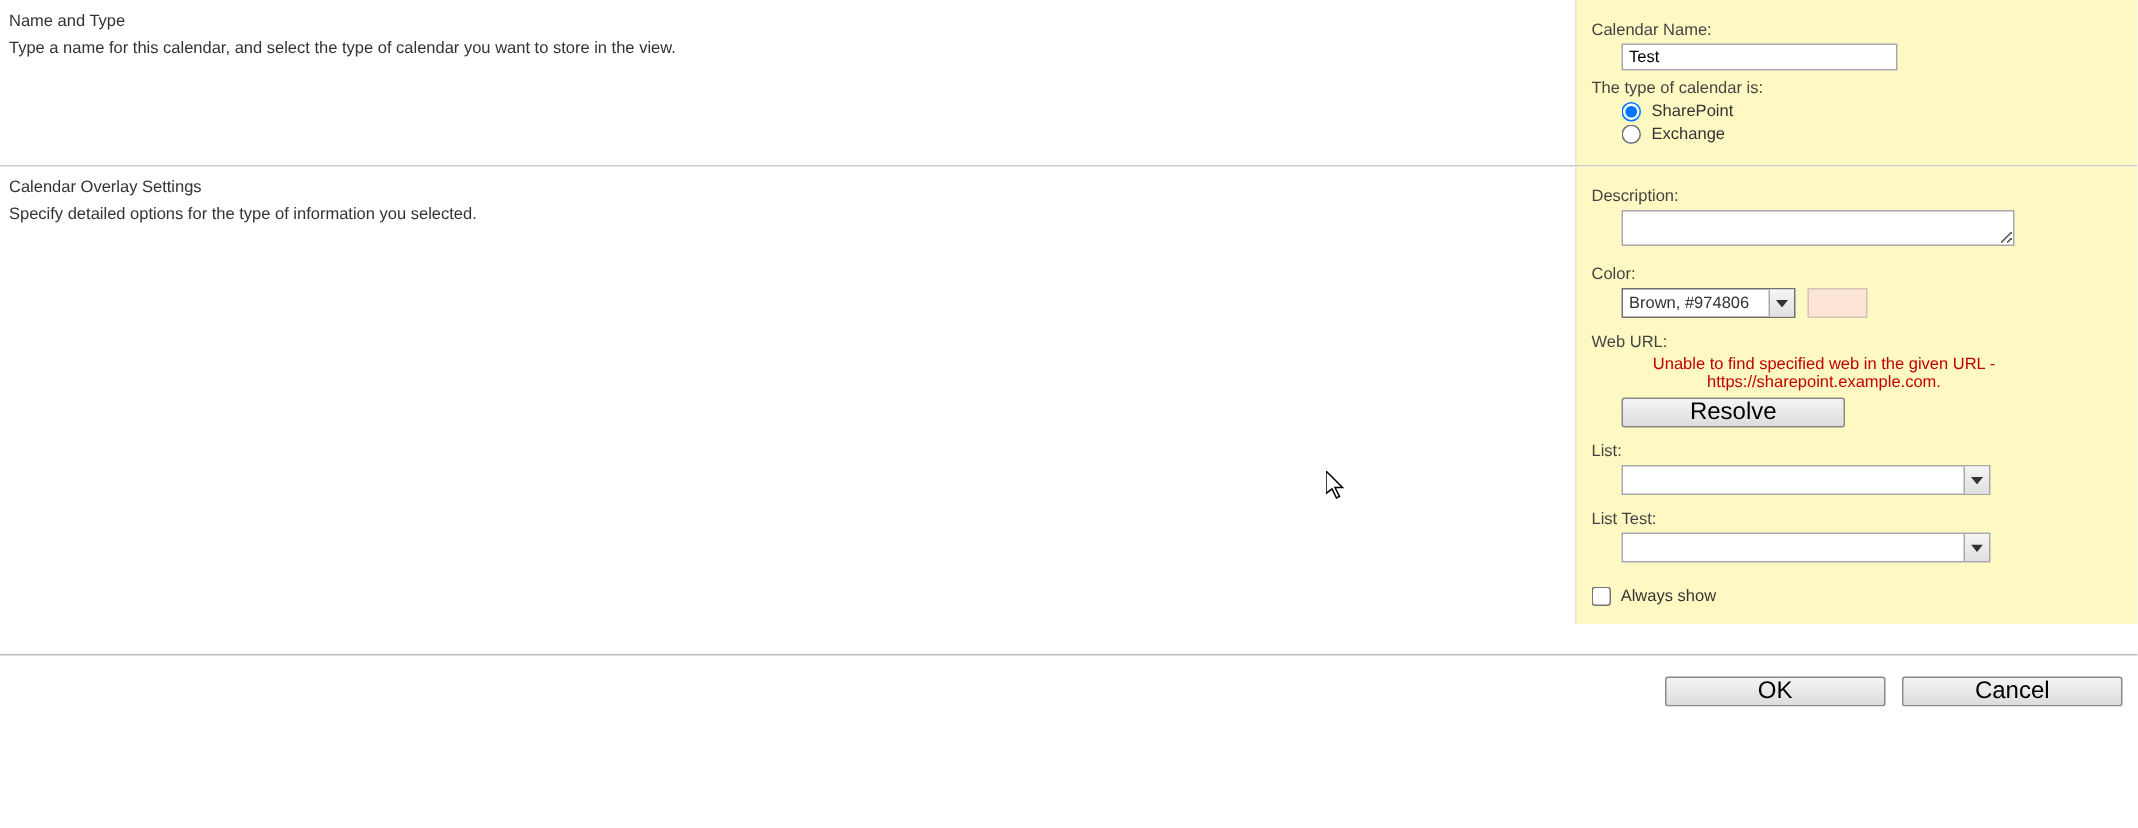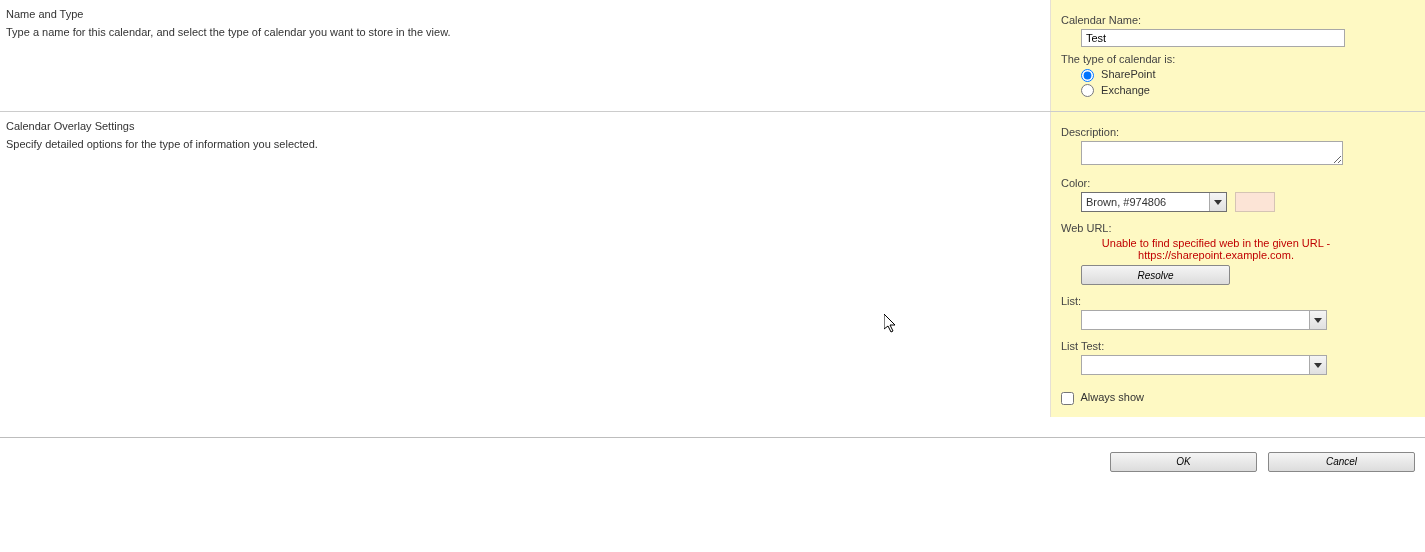--- a/index.html
+++ b/index.html
@@ -48,21 +48,21 @@
     width: 220px;
     height: 18px;
     border: 1px solid #a8a8a8;
     background: #fff;
     font-size: 11px;
     padding: 1px 4px;
     box-sizing: border-box;
     font-family: Tahoma, Arial, sans-serif;
   }
   .text-input.wide {
-    width: 264px;
+    width: 184px;
   }
   .radio-row {
     margin: 2px 0;
   }
   .radio-row input {
     vertical-align: middle;
     margin: 0 4px 0 0;
   }
   .textarea {
     width: 262px;
@@ -73,21 +73,21 @@
     resize: both;
     font-family: Tahoma, Arial, sans-serif;
     box-sizing: border-box;
   }
   .select-wrap {
     display: flex;
     align-items: center;
     gap: 8px;
   }
   .select {
-    width: 146px;
+    width: 116px;
     height: 20px;
     border: 1px solid #707070;
     background: #fff;
     font-size: 11px;
     display: flex;
     align-items: center;
     justify-content: space-between;
     padding: 0 0 0 4px;
     box-sizing: border-box;
   }
@@ -114,29 +114,28 @@
     color: #c00000;
     margin-top: 2px;
     width: 270px;
     text-align: center;
   }
   .btn {
     width: 147px;
     height: 20px;
     border: 1px solid #888;
     background: linear-gradient(#f5f5f5,#dcdcdc);
-    font-size: 10px;
+    font-size: 16px;
     font-family: Tahoma, Arial, sans-serif;
     cursor: pointer;
     display: inline-flex;
     align-items: center;
     justify-content: center;
     box-sizing: border-box;
     border-radius: 2px;
-    font-style: italic;
   }
   .btn.small {
     width: 149px;
     margin-top: 4px;
   }
   .checkbox-row {
     margin-top: 16px;
   }
   .checkbox-row input {
     vertical-align: middle;

